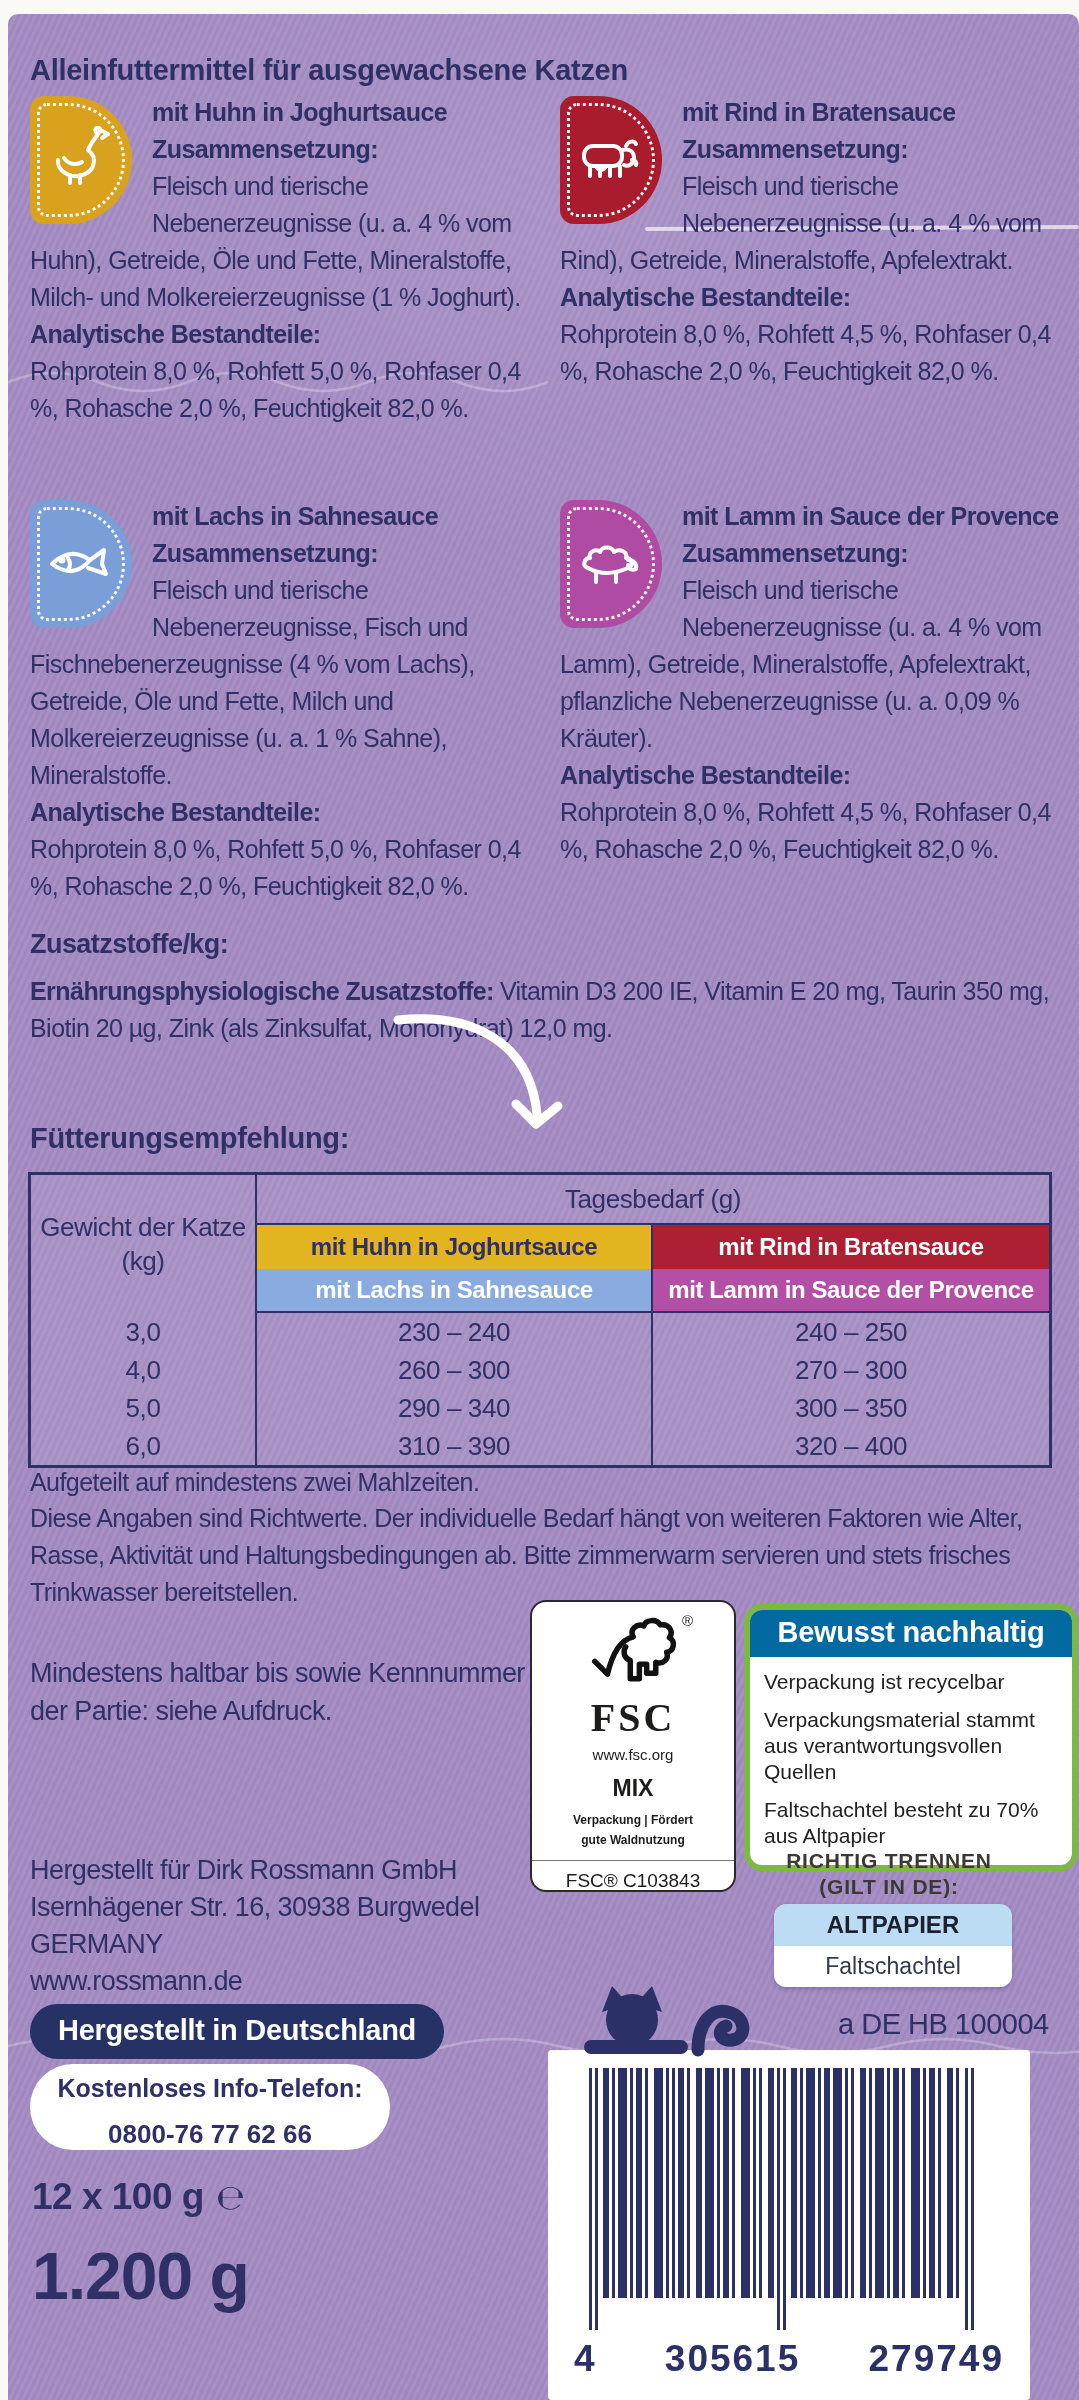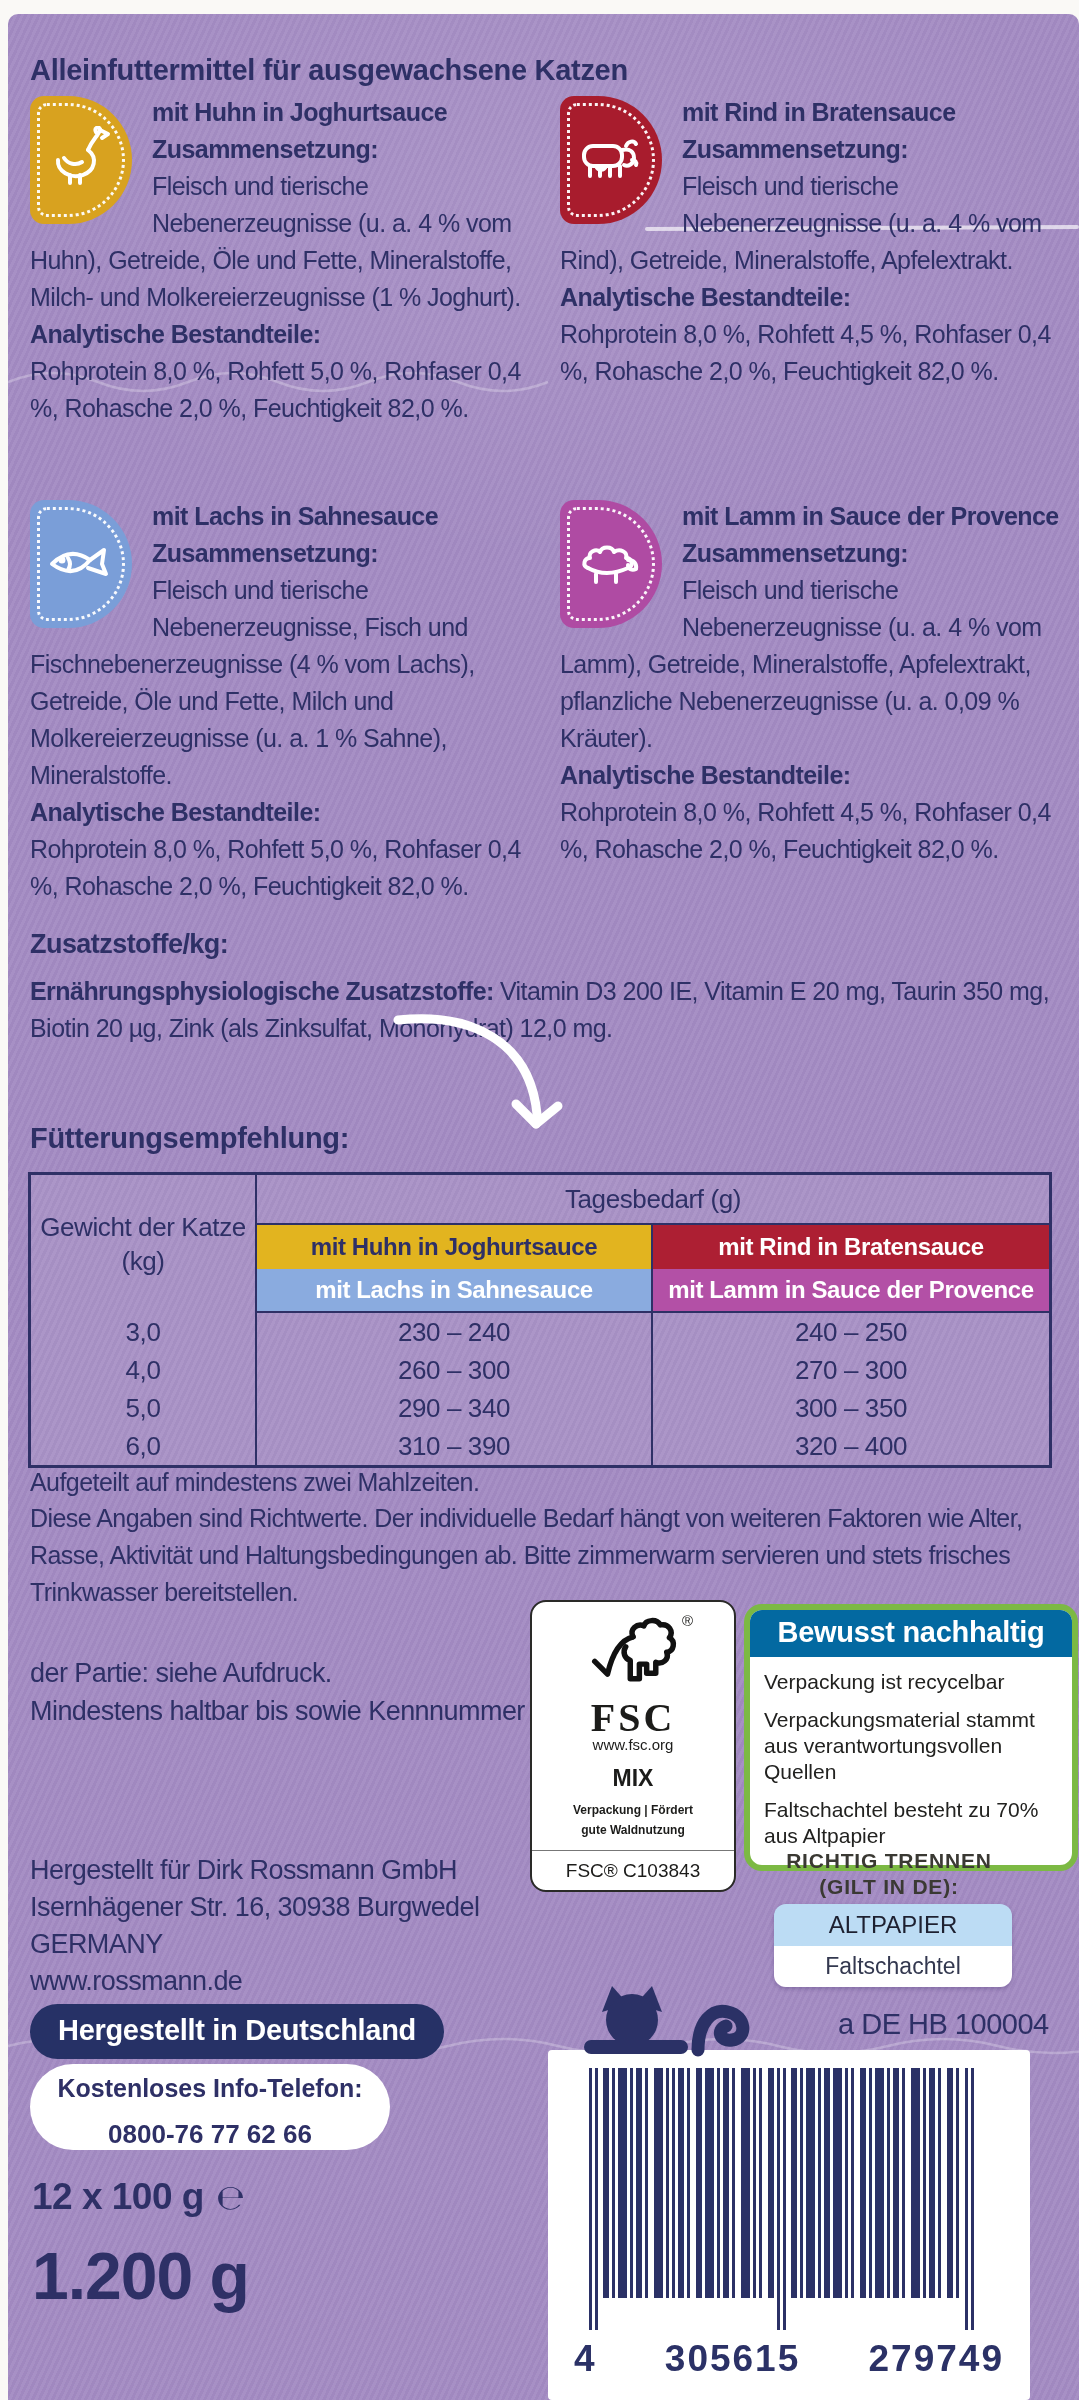--- a/index.html
+++ b/index.html
@@ -46,40 +46,40 @@
   .c2{border-right:2.5px solid #2e3066;}
 
   .note{position:absolute;left:22px;font-size:25px;line-height:37px;letter-spacing:-.55px;}
 
   
   .fsc{position:absolute;left:522px;top:1586px;width:202px;height:288px;background:#fff;
        border:2px solid #2a2a28;border-radius:16px;text-align:center;color:#1c1c1a;}
   .fsc .logo{margin-top:12px;position:relative;display:inline-block;}
   .fsc .reg{position:absolute;right:-14px;top:-2px;font-size:15px;}
   .fsc .acr{font-family:"Liberation Serif",serif;font-weight:700;font-size:40px;letter-spacing:3px;line-height:36px;}
-  .fsc .url{font-size:15px;margin-top:0;}
+  .fsc .url{font-size:15px;margin-top:10px;}
   .fsc .mix{font-size:23px;font-weight:700;margin-top:12px;}
   .fsc .desc{font-size:12px;line-height:20px;margin-top:8px;font-weight:700;}
   .fsc .lic{font-size:19px;border-top:1.5px solid #777;margin-top:10px;padding-top:9px;}
 
   
   .eco{position:absolute;left:736px;top:1590px;width:322px;background:#fff;border:6px solid #7cb944;
        border-radius:18px;overflow:hidden;}
   .eco .ehead{background:#0369a1;color:#fff;font-weight:700;font-size:29px;text-align:center;
        padding:6px 4px 8px;letter-spacing:-.3px;}
   .eco .ebody{padding:12px 14px 14px;color:#222220;font-size:21px;line-height:26px;}
   .eco .ebody p{margin:0 0 12px;}
   .eco .ebody p:last-child{margin-bottom:2px;}
 
   
   .sep-title{position:absolute;left:740px;top:1834px;width:282px;text-align:center;color:#3a3933;
        font-weight:700;font-size:21px;line-height:26px;letter-spacing:.8px;}
   .altp{position:absolute;left:766px;top:1890px;width:238px;border-radius:12px;overflow:hidden;
        box-shadow:0 2px 4px rgba(40,20,80,.25);}
-  .altp .atop{background:#bcdcf4;color:#1d2030;font-weight:400;font-size:24px;text-align:center;padding:7px 12px;}
+  .altp .atop{background:#bcdcf4;color:#1d2030;font-weight:700;font-size:24px;text-align:center;padding:7px 12px;}
   .altp .abot{background:#fff;color:#33384f;font-size:23px;text-align:center;padding:7px 0;}
 
   .mind{position:absolute;left:22px;top:1640px;font-size:27px;line-height:38px;letter-spacing:-.55px;}
   .manu{position:absolute;left:22px;top:1838px;font-size:27px;line-height:37px;letter-spacing:-.55px;}
 
   .madein{position:absolute;left:22px;top:1990px;background:#263166;color:#fff;font-weight:700;
        font-size:29px;padding:10px 28px 12px;border-radius:30px;letter-spacing:-.3px;}
   .hotline{position:absolute;left:22px;top:2050px;width:360px;height:86px;background:#fff;border-radius:44px;
        display:flex;flex-direction:column;align-items:center;justify-content:flex-end;
        font-weight:700;color:#2e3066;}
@@ -233,22 +233,22 @@
 
     <div class="c1" style="grid-row:7;grid-column:1;">6,0</div>
     <div class="c2" style="grid-row:7;grid-column:2;">310 – 390</div>
     <div style="grid-row:7;grid-column:3;">320 – 400</div>
   </div>
 
   <div class="note" style="top:1450px;width:1015px;">Aufgeteilt auf mindestens zwei Mahlzeiten.</div>
   <div class="note" style="top:1486px;width:1018px;">Diese Angaben sind Richtwerte. Der individuelle Bedarf hängt von weiteren Faktoren wie Alter, Rasse, Aktivität und Haltungsbedingungen ab. Bitte zimmerwarm servieren und stets frisches Trinkwasser bereitstellen.</div>
 
   <div class="mind">
+    <div>Mindestens haltbar bis sowie Kennnummer</div>
     <div>der Partie: siehe Aufdruck.</div>
-    <div>Mindestens haltbar bis sowie Kennnummer</div>
   </div>
 
   <div class="fsc">
     <div class="logo">
       <svg width="92" height="82" viewBox="0 0 100 90">
         <g fill="none" stroke="#111" stroke-width="6" stroke-linecap="round" stroke-linejoin="round">
           <path d="M8 52 L22 66 C28 40 38 28 50 25"></path>
           <path d="M50 25 c-4 -8 4 -15 12 -12 c2 -7 14 -8 18 -1 c9 -2 15 7 10 14 c7 4 5 15 -3 16 c3 8 -5 14 -12 11 l0 12 -10 0 0 -10 -8 0 0 16 -10 0 0 -20 c-6 -2 -9 -9 -5 -15"></path>
         </g>
       </svg>

